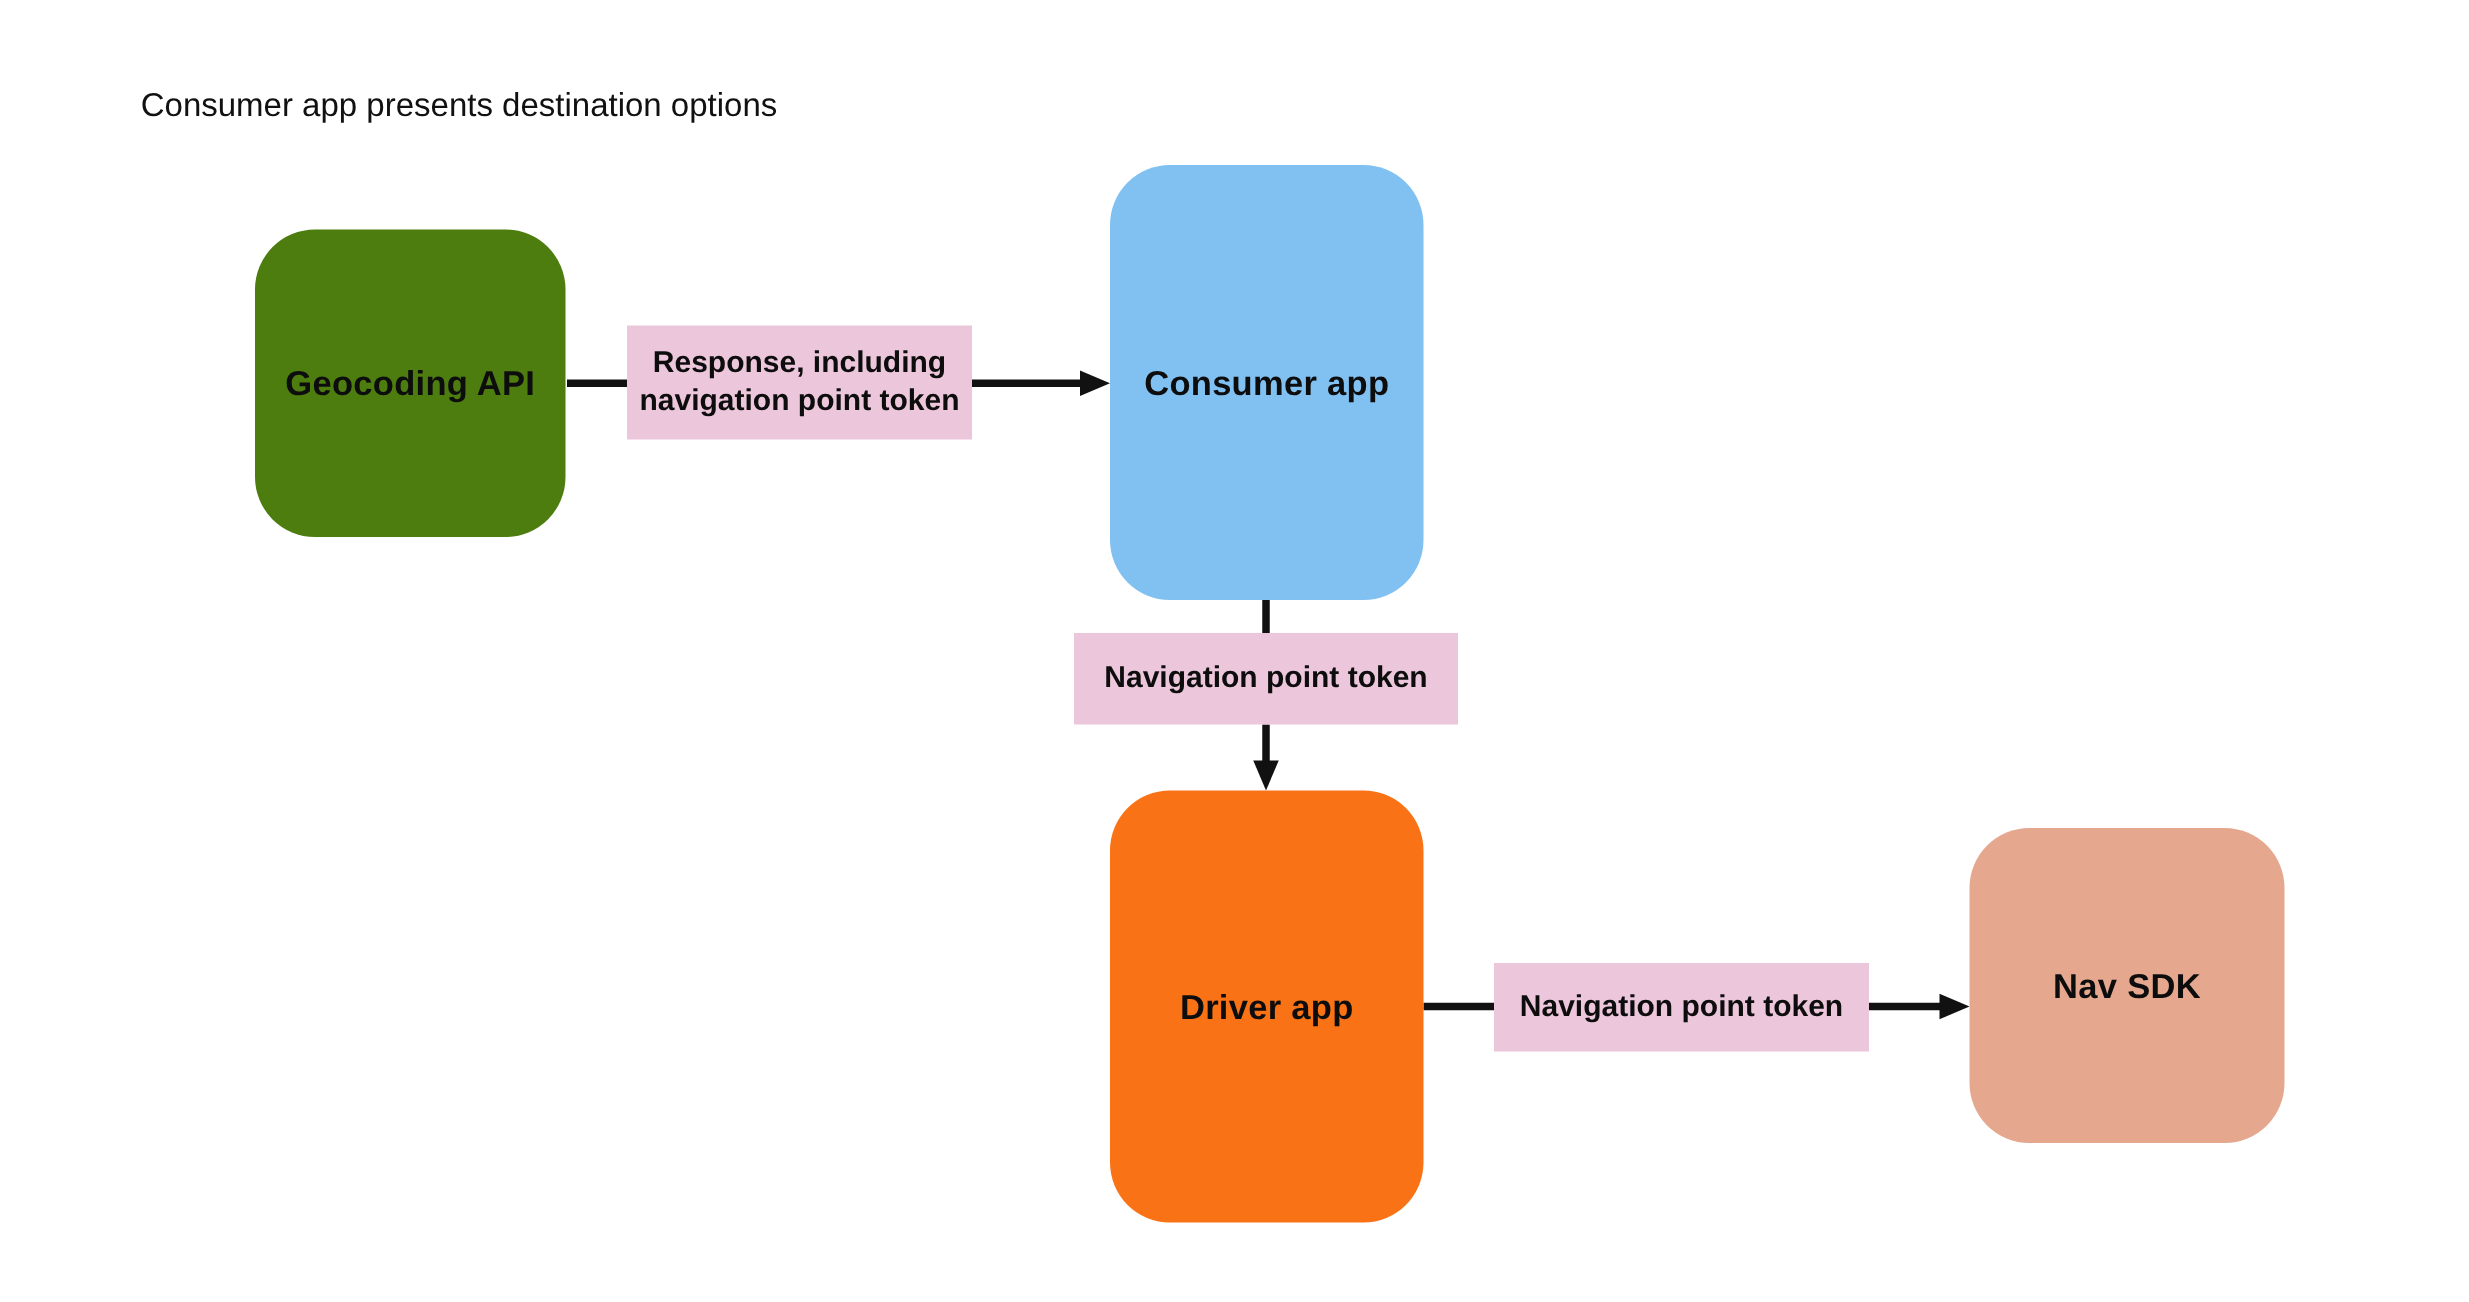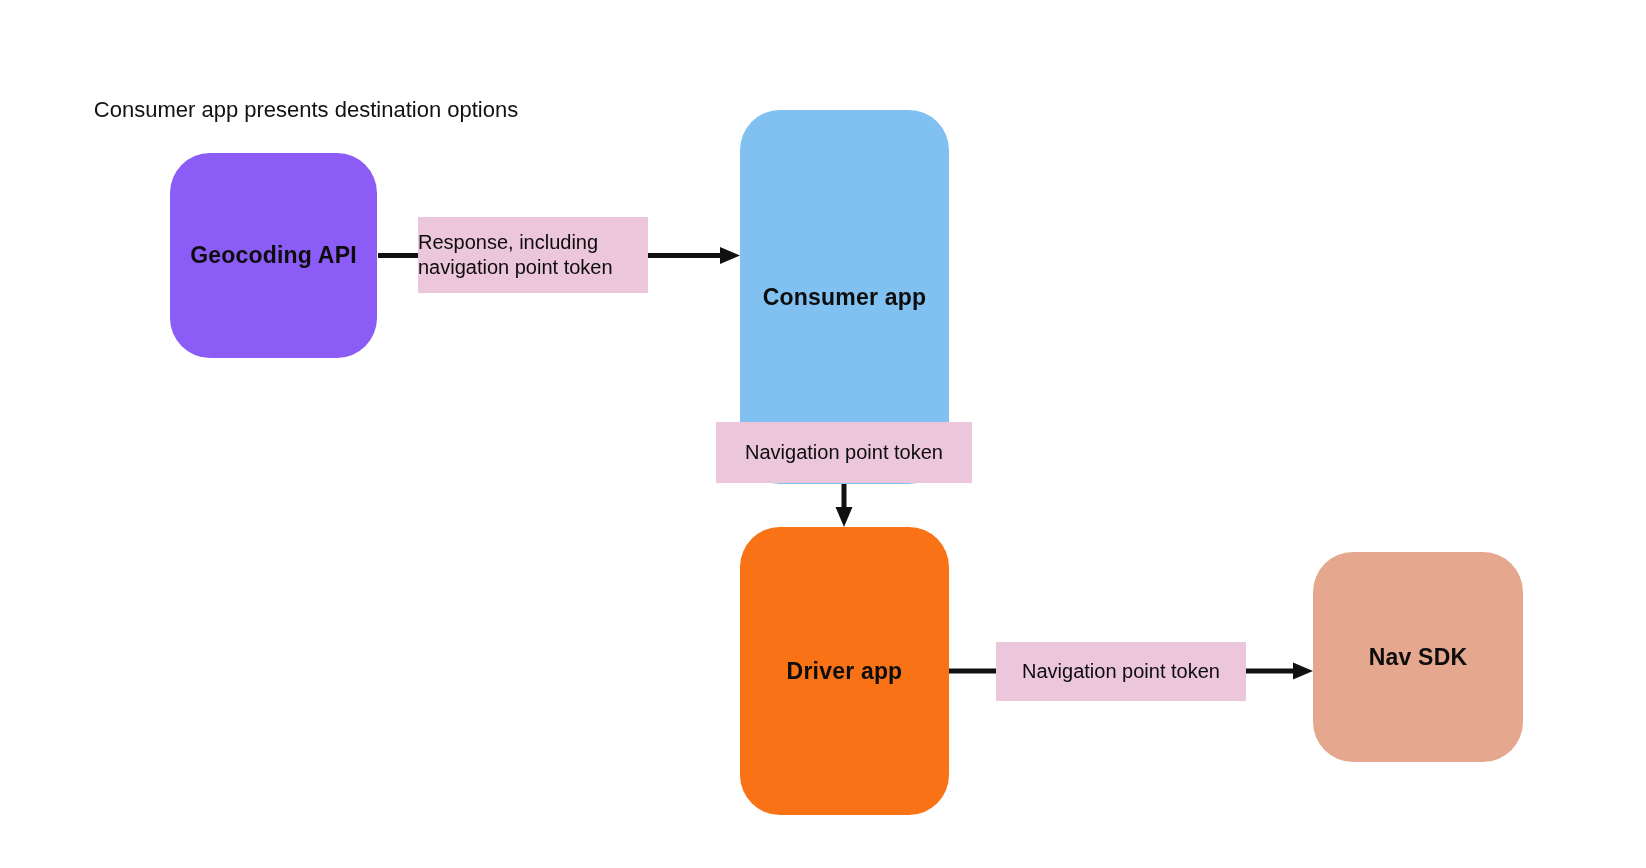--- a/index.html
+++ b/index.html
@@ -36,63 +36,64 @@
     font-size: 23px;
     font-weight: bold;
     color: #0d0d0d;
     letter-spacing: 0.2px;
   }
   .edge-label {
     position: absolute;
     display: flex;
     align-items: center;
     justify-content: center;
-    text-align: left;
+    text-align: center;
+    font-weight: bold;
   }
   .edge-label .edge-label-text {
     font-size: 20px;
     line-height: 25px;
     color: #0d0d0d;
   }
   .node-geocoding { left: 170px; top: 153px; width: 207px; height: 205px; }
-  .node-consumer  { left: 740px; top: 110px; width: 209px; height: 374px; }
+  .node-consumer  { left: 740px; top: 110px; width: 209px; height: 290px; }
   .node-driver    { left: 740px; top: 527px; width: 209px; height: 288px; }
   .node-navsdk    { left: 1313px; top: 552px; width: 210px; height: 210px; }
   .edge-label-response { left: 418px; top: 217px; width: 230px; height: 76px; }
   .edge-label-token-1  { left: 716px; top: 422px; width: 256px; height: 61px; }
   .edge-label-token-2  { left: 996px; top: 642px; width: 250px; height: 59px; }
   .connectors {
     position: absolute;
     left: 0;
     top: 0;
     width: 1646px;
     height: 868px;
     pointer-events: none;
   }
 </style>
 </head>
 <body>
 
 <div class="canvas">
 
-  <div class="stage-header" style="left:306px;margin-top:40px;">Consumer app presents destination options</div>
+  <div class="stage-header" style="left:306px;">Consumer app presents destination options</div>
 
   <svg class="connectors" width="1646" height="868" viewBox="0 0 1646 868" xmlns="http://www.w3.org/2000/svg">
     <line x1="378" y1="255.5" x2="419" y2="255.5" stroke-width="5" stroke="#111111"></line>
     <line x1="648" y1="255.5" x2="722" y2="255.5" stroke-width="5" stroke="#111111"></line>
     <polygon points="740,255.5 720,247 720,264" fill="#111111"></polygon>
     <line x1="844" y1="400" x2="844" y2="423" stroke-width="5" stroke="#111111"></line>
     <line x1="844" y1="483" x2="844" y2="509" stroke-width="5" stroke="#111111"></line>
     <polygon points="844,527 835.5,507 852.5,507" fill="#111111"></polygon>
     <line x1="949" y1="671" x2="997" y2="671" stroke-width="5" stroke="#111111"></line>
     <line x1="1246" y1="671" x2="1295" y2="671" stroke-width="5" stroke="#111111"></line>
     <polygon points="1313,671 1293,662.5 1293,679.5" fill="#111111"></polygon>
   </svg>
 
-  <div class="node node-geocoding" style="background: #8b5cf6; text-align: right;">
+  <div class="node node-geocoding" style="background: #4d7c0f; text-align: right;">
     <span class="node-label">Geocoding API</span>
   </div>
 
   <div class="edge-label edge-label-response" style="background: rgb(236, 198, 218);">
     <span class="edge-label-text">Response, including navigation point token</span>
   </div>
 
   <div class="node node-consumer" style="background: rgb(128, 193, 242);">
     <span class="node-label">Consumer app</span>
   </div>

